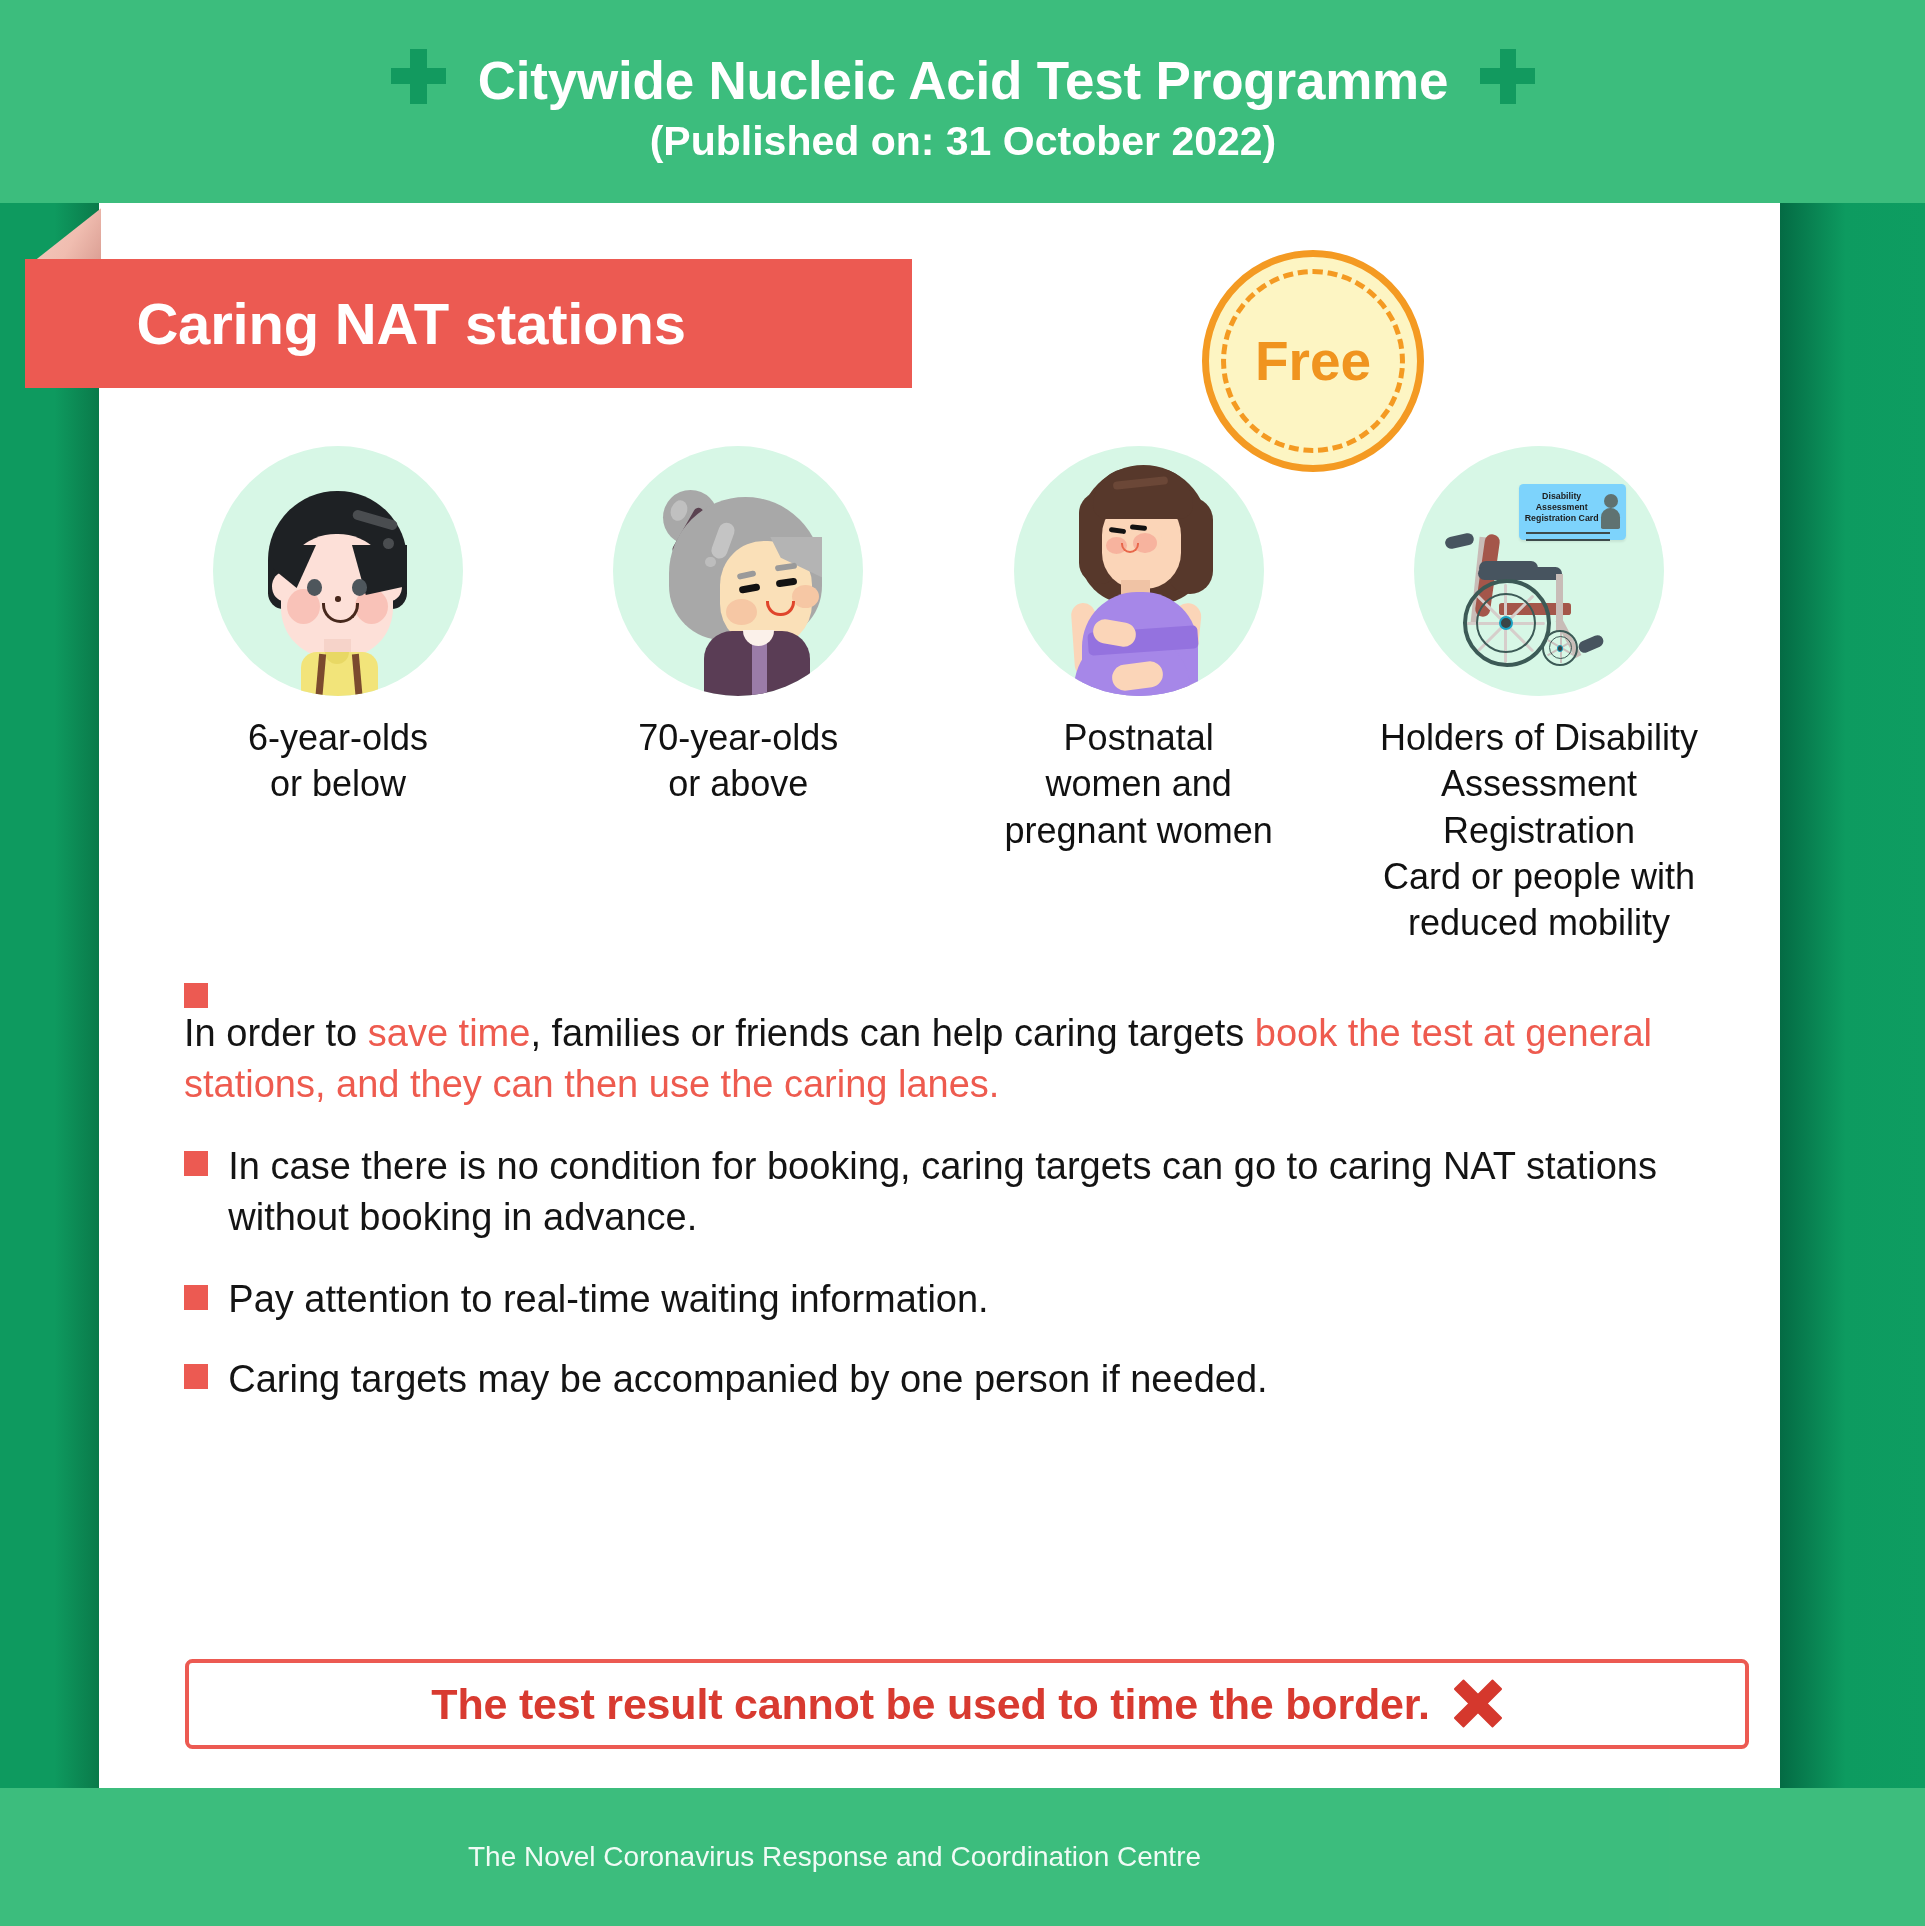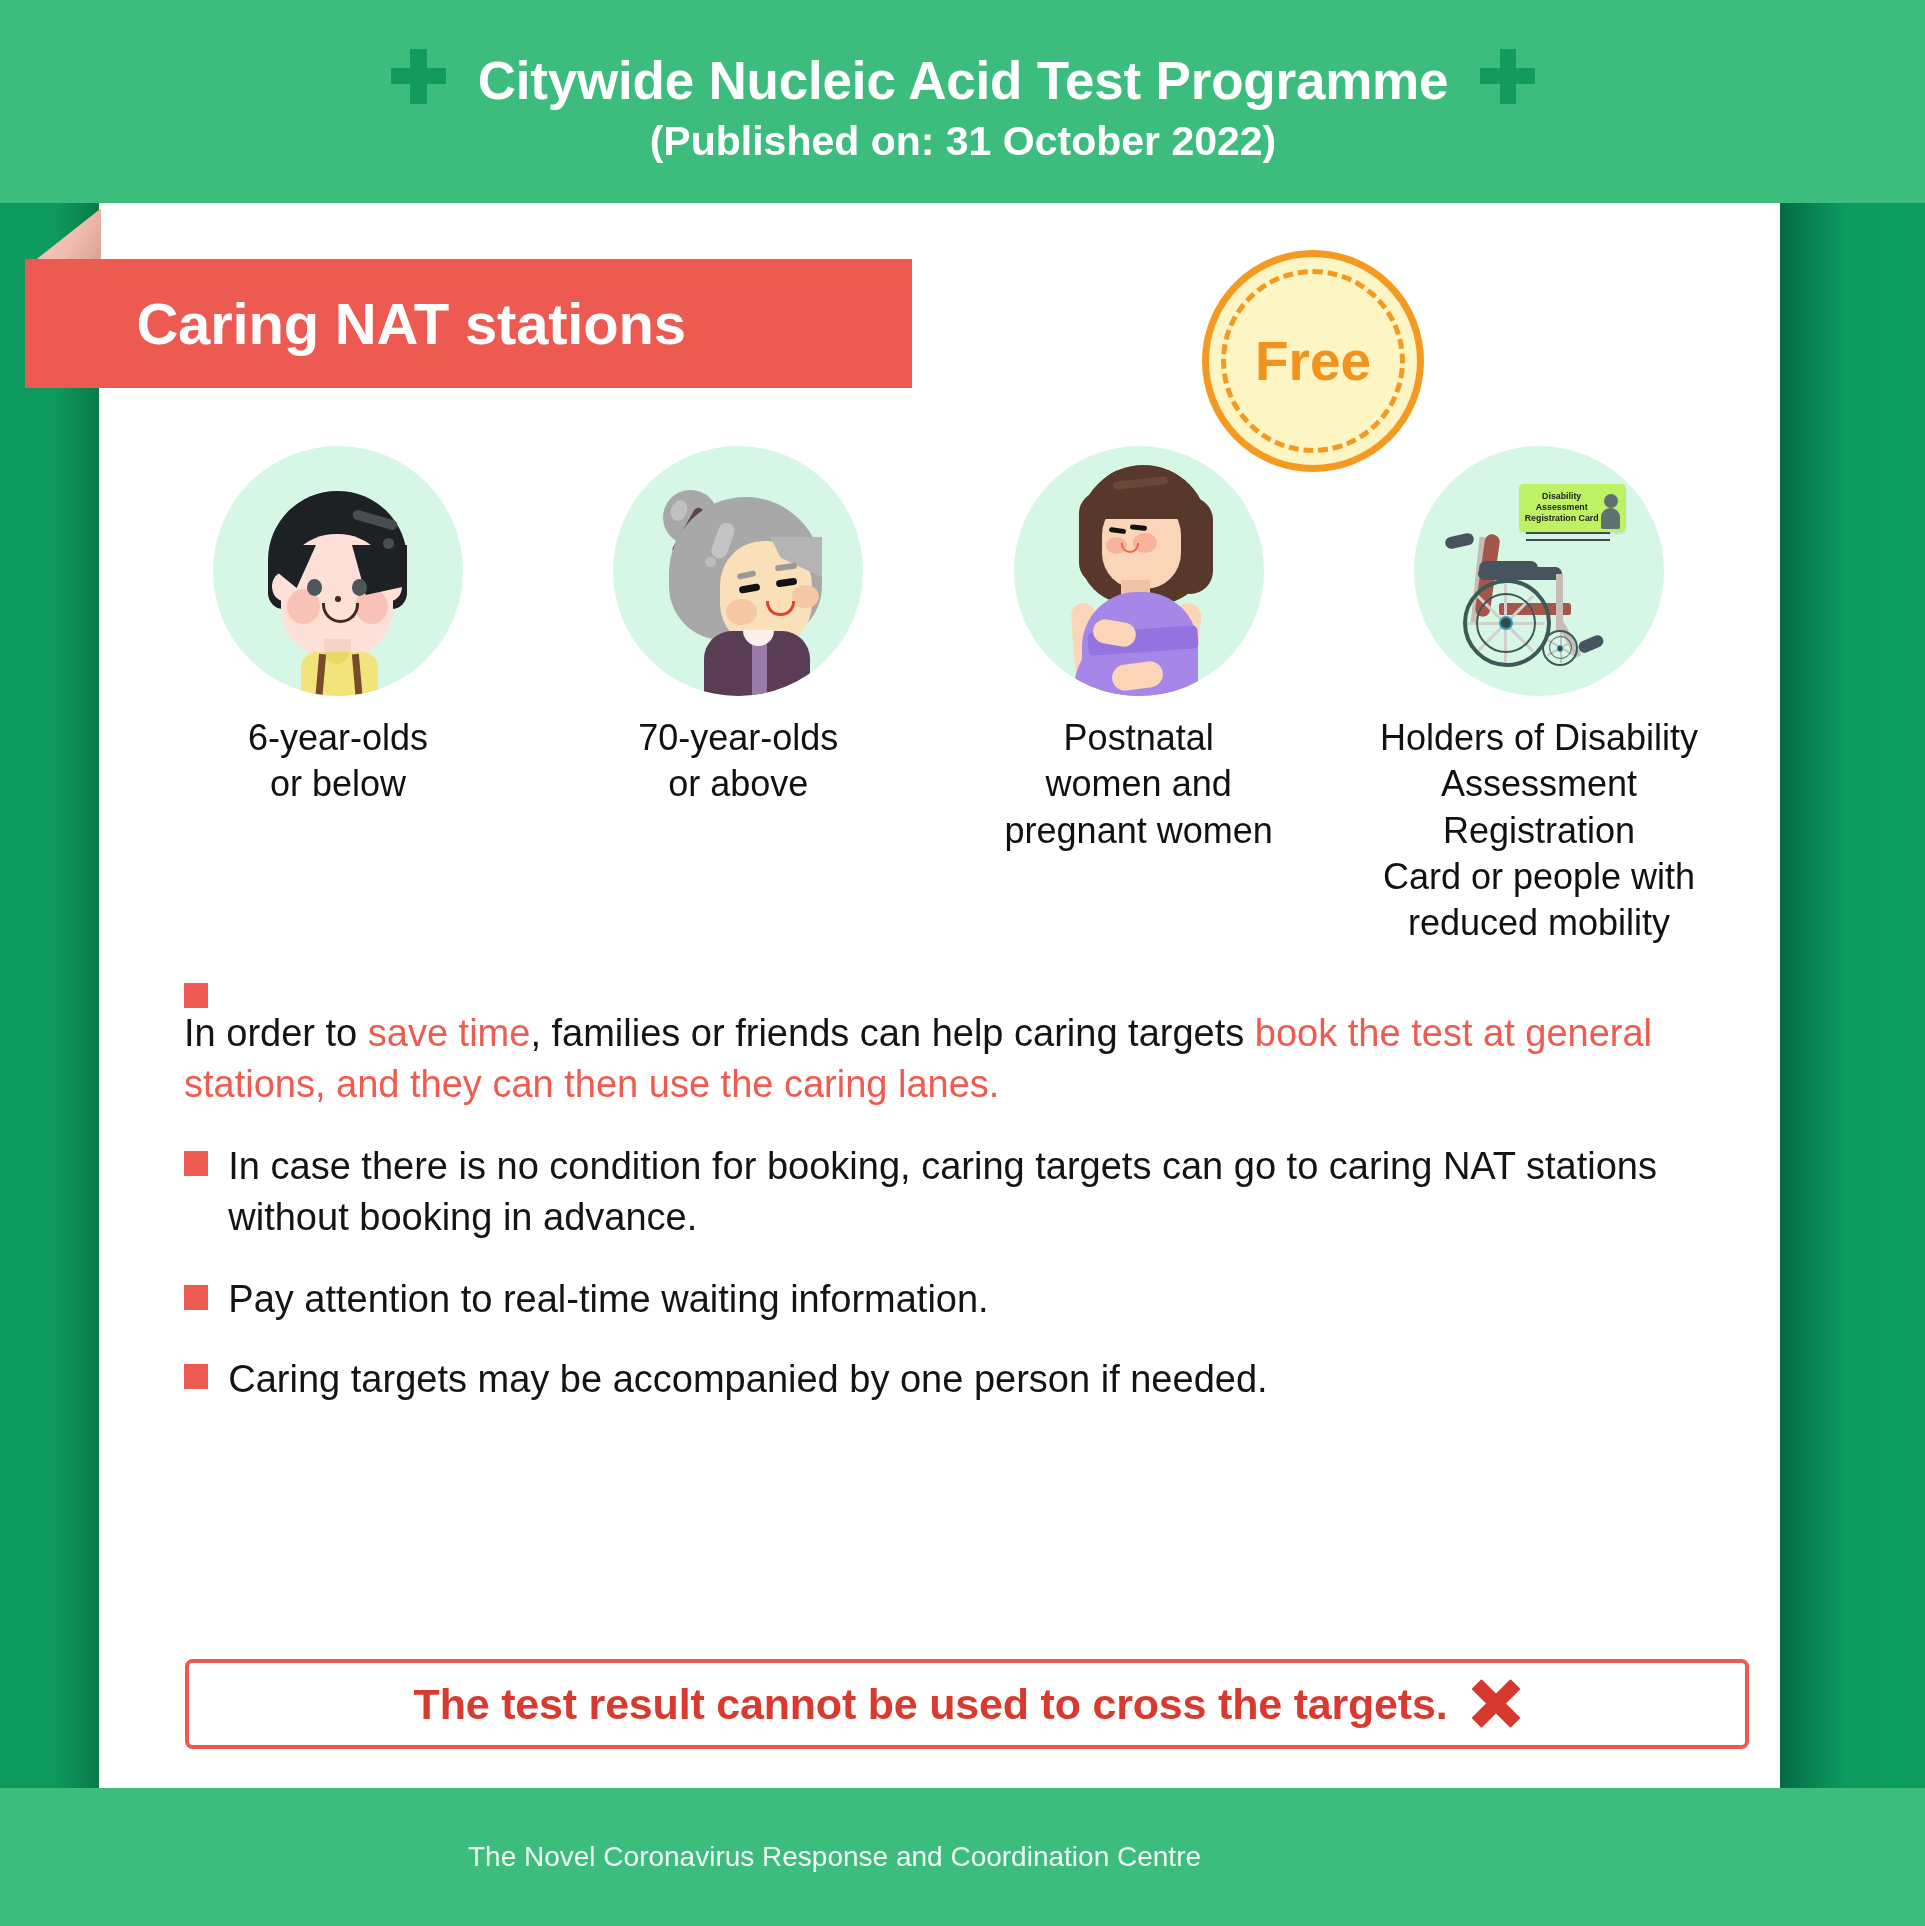--- a/index.html
+++ b/index.html
@@ -156,21 +156,21 @@
   .p-neck{position:absolute;left:107px;top:134px;width:29px;height:23px;background:#f0c3a5;}
   .p-dress{position:absolute;left:68px;top:146px;width:116px;height:116px;background:#a687e8;border-radius:55px 55px 0 0;}
   .p-belly{position:absolute;left:60px;top:185px;width:116px;height:83px;border-radius:58px 58px 0 0;background:#a687e8;}
   .p-band{position:absolute;left:74px;top:183px;width:110px;height:23px;background:#9472df;border-radius:4.6px;transform:rotate(-4deg);}
   .p-armr{position:absolute;left:157px;top:157px;width:27px;height:88px;background:#fbd5b8;border-radius:14px;transform:rotate(6deg);}
   .p-arml{position:absolute;left:59px;top:157px;width:24px;height:74px;background:#fbd5b8;border-radius:12px;transform:rotate(-4deg);}
   .p-handtop{position:absolute;left:79px;top:175px;width:43px;height:24px;background:#fbd5b8;border-radius:14px;transform:rotate(10deg);}
   .p-handbot{position:absolute;left:98px;top:217px;width:51px;height:26px;background:#fbd5b8;border-radius:14px;transform:rotate(-8deg);}
 
   
-  .w-card{position:absolute;left:105px;top:38px;width:107px;height:48px;background:#bef264;border-radius:4.6px;box-shadow:0 1.4px 2.3px rgba(0,0,0,.08);}
+  .w-card{position:absolute;left:105px;top:38px;width:107px;height:56px;background:#7dd3fc;border-radius:4.6px;box-shadow:0 1.4px 2.3px rgba(0,0,0,.08);}
   .w-card-t{position:absolute;left:3.7px;top:6.5px;width:78px;color:#1d1d1d;font-size:8.8px;line-height:1.28;text-align:center;font-weight:bold;}
   .w-card-ph-head{position:absolute;right:8.3px;top:10.2px;width:14px;height:14px;border-radius:50%;background:#5f7271;}
   .w-card-ph-body{position:absolute;right:6px;top:24px;width:18.5px;height:21px;border-radius:9.2px 9.2px 1.8px 1.8px;background:#5f7271;}
   .w-card-l1{position:absolute;left:7.4px;top:48px;width:84px;height:1.8px;background:#3d4a4a;}
   .w-card-l2{position:absolute;left:7.4px;top:55px;width:84px;height:1.8px;background:#3d4a4a;}
   .w-backrest{position:absolute;left:66px;top:88px;width:15px;height:83px;background:#a4564a;border-radius:7.4px;transform:rotate(8deg);}
   .w-handle{position:absolute;left:31px;top:89px;width:29px;height:12px;background:#47545f;border-radius:6px;transform:rotate(-12deg);}
   .w-frame1{position:absolute;left:61px;top:91px;width:7.4px;height:88px;background:#c8bcb7;transform:rotate(6deg);}
   .w-seatback{position:absolute;left:65px;top:115px;width:59px;height:14px;background:#47545f;border-radius:7px;}
   .w-armrest{position:absolute;left:64px;top:121px;width:84px;height:13px;background:#47545f;border-radius:6.5px;}
@@ -384,20 +384,20 @@
     <span class="bullet-sq"></span>
     <span class="bullet-txt">Pay attention to real-time waiting information.</span>
   </div>
   <div class="bullet-row">
     <span class="bullet-sq"></span>
     <span class="bullet-txt">Caring targets may be accompanied by one person if needed.</span>
   </div>
 </div>
 
 <div class="warn">
-  <span class="warn-txt">The test result cannot be used to cross the targets.</span>
+  <span class="warn-txt">The test result cannot be used to time the border.</span>
   <span class="x-icon"></span>
 </div>
 
 <div class="footer">
   <span class="footer-txt">The Novel Coronavirus Response and Coordination Centre</span>
 </div>
 
 
 </body></html>

